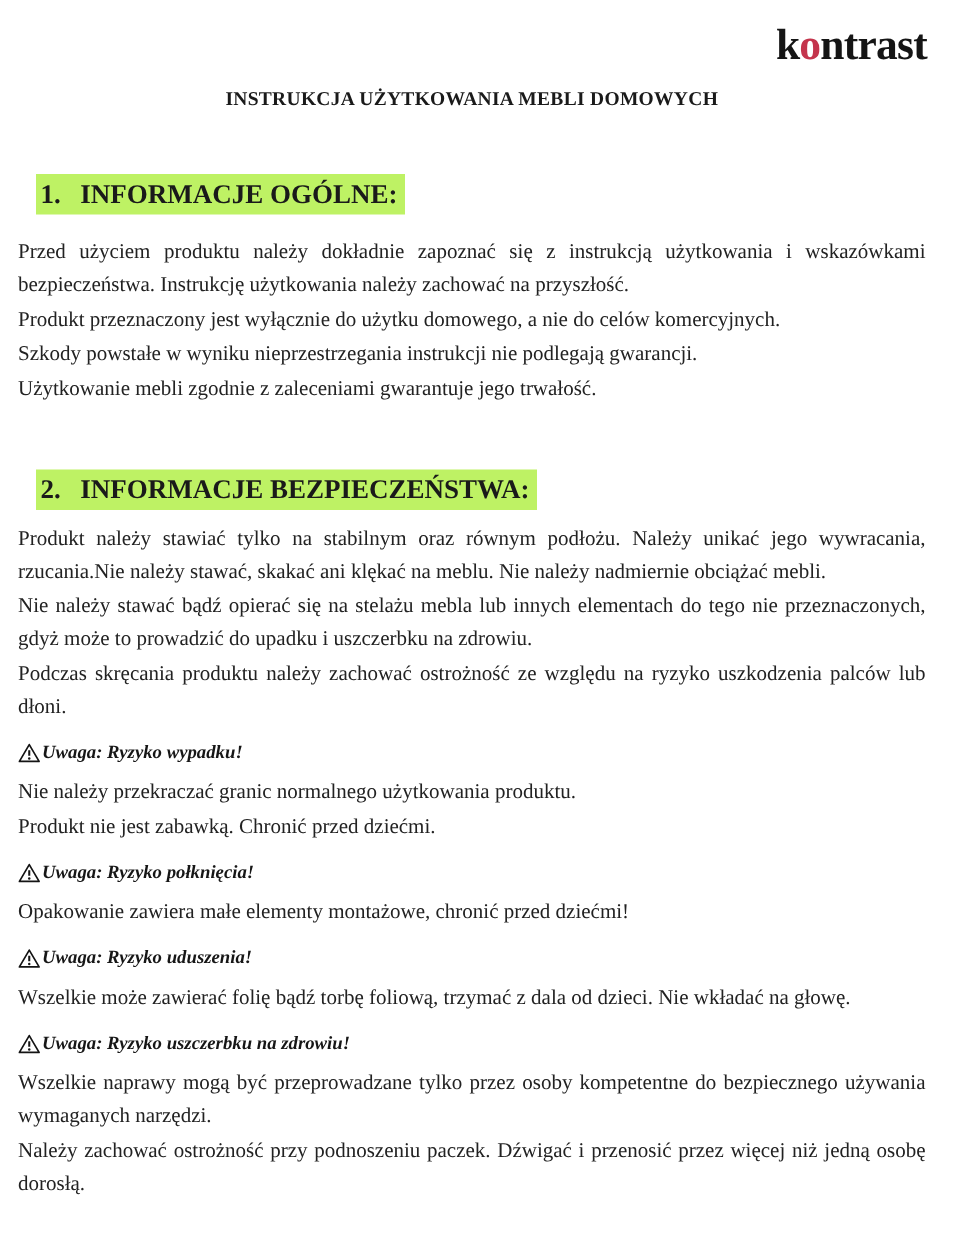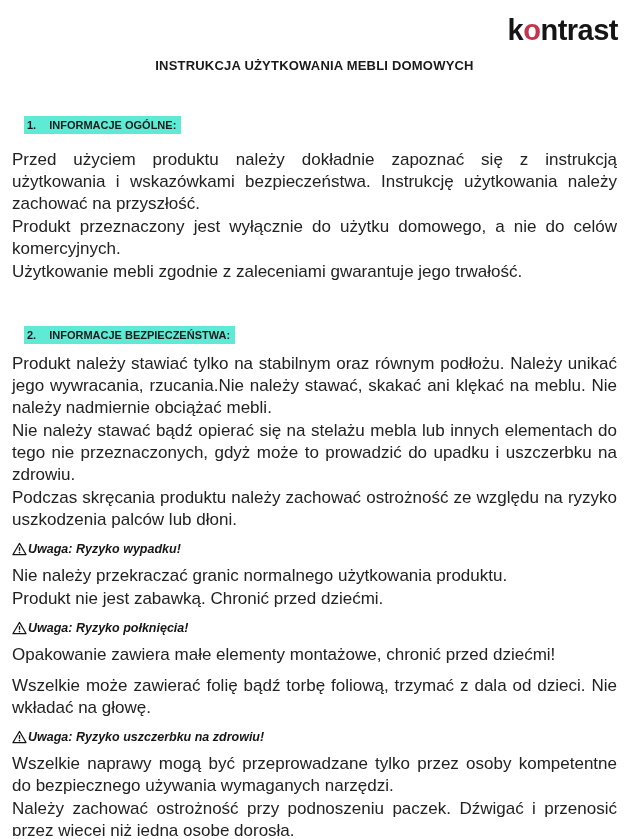--- a/index.html
+++ b/index.html
@@ -1,39 +1,39 @@
 <!DOCTYPE html>
 <html><head>
 <meta charset="utf-8">
 <style>
   html,body { margin:0; padding:0; background:#ffffff; }
   .page {
     position:relative; width:641px; height:836px; background:#ffffff;
-    font-family:Liberation Sans, sans-serif; color:#1f1f1f; overflow:hidden;
+    font-family:Liberation Serif, serif; color:#1f1f1f; overflow:hidden;
   }
   .content { padding:0 24px 0 12px; }
   .logo {
     position:absolute; top:14px; right:23px;
     font-size:29px; font-weight:700; letter-spacing:-0.5px; color:#151515;
   }
   .logo .logo-o { color:#c4344c; }
   .doc-title {
     margin:58px 0 0 0; text-align:center;
     font-size:13px; font-weight:700; letter-spacing:0.2px; color:#1a1a1a;
   }
   .sec-head { margin:42px 0 0 12px; }
   .sec-head.second { }
   .sec-head .hl {
-    display:inline-block; background:#5eead4; color:#1a1a1a;
-    font-weight:700; font-size:11px; padding:3px 5px 3px 3px;
+    display:inline-block; background:#bef264; color:#1a1a1a;
+    font-weight:700; font-size:18px; padding:3px 5px 3px 3px;
   }
   .sec-num { margin-right:13px; }
   .sec-paras { margin-top:15px; }
   p.body {
-    margin:0; font-size:17px; line-height:22px; text-align:justify;
+    margin:0; font-size:14px; line-height:22px; text-align:justify;
     color:#222;
   }
   p.body + p.body { margin-top:1px; }
   p.body.spaced { margin-top:8px; }
   .warning-head {
     margin:11px 0 0 0; display:flex; align-items:center;
     font-size:12.5px; font-weight:700; font-style:italic; color:#161616;
   }
   .warning-head .warn-icon { flex:0 0 auto; margin-right:1px; display:inline-flex; }
   .warning-paras p.body:first-child { margin-top:9px; }
@@ -48,20 +48,21 @@
   <div class="content">
 
     <h1 class="doc-title">INSTRUKCJA UŻYTKOWANIA MEBLI DOMOWYCH</h1>
 
     <div class="sec-head">
       <span class="hl"><span class="sec-num">1.</span><span>INFORMACJE OGÓLNE:</span></span>
     </div>
     <div class="sec-paras">
       <p class="body">Przed użyciem produktu należy dokładnie zapoznać się z instrukcją użytkowania i wskazówkami bezpieczeństwa. Instrukcję użytkowania należy zachować na przyszłość.</p>
       <p class="body">Produkt przeznaczony jest wyłącznie do użytku domowego, a nie do celów komercyjnych.</p>
+      <p class="body">Szkody powstałe w wyniku nieprzestrzegania instrukcji  nie podlegają gwarancji.</p>
       <p class="body">Użytkowanie mebli zgodnie z zaleceniami gwarantuje jego trwałość.</p>
     </div>
 
     <div class="sec-head second">
       <span class="hl"><span class="sec-num">2.</span><span>INFORMACJE BEZPIECZEŃSTWA:</span></span>
     </div>
 
     <div class="warning-paras">
       <p class="body">Produkt należy stawiać tylko na stabilnym oraz równym podłożu. Należy unikać jego wywracania, rzucania.Nie należy stawać, skakać ani klękać na meblu. Nie należy nadmiernie obciążać mebli.</p>
       <p class="body">Nie należy stawać bądź opierać się na stelażu mebla lub innych elementach do tego nie przeznaczonych, gdyż może to prowadzić do upadku i uszczerbku na zdrowiu.</p>
@@ -90,20 +91,30 @@
             <line x1="12" y1="8" x2="12" y2="14" stroke="#141414" stroke-width="2.2"></line>
             <circle cx="12" cy="16.8" r="1.3" fill="#141414"></circle>
           </svg>
         </span>
       <span>Uwaga: Ryzyko połknięcia!</span>
     </div>
     <div class="warning-paras">
       <p class="body">Opakowanie zawiera małe elementy montażowe, chronić przed dziećmi!</p>
     </div>
 
+    <div class="warning-head">
+      <span class="warn-icon">
+          <svg width="15" height="14" viewBox="0 0 24 22">
+            <path d="M12 2 L22.5 20 H1.5 Z" fill="none" stroke="#141414" stroke-width="1.8" stroke-linejoin="round"></path>
+            <line x1="12" y1="8" x2="12" y2="14" stroke="#141414" stroke-width="2.2"></line>
+            <circle cx="12" cy="16.8" r="1.3" fill="#141414"></circle>
+          </svg>
+        </span>
+      <span>Uwaga: Ryzyko uduszenia!</span>
+    </div>
     <div class="warning-paras">
       <p class="body">Wszelkie może zawierać folię bądź torbę foliową, trzymać z dala od dzieci. Nie wkładać na głowę.</p>
     </div>
 
 
     <div class="warning-head">
       <span class="warn-icon">
           <svg width="15" height="14" viewBox="0 0 24 22">
             <path d="M12 2 L22.5 20 H1.5 Z" fill="none" stroke="#141414" stroke-width="1.8" stroke-linejoin="round"></path>
             <line x1="12" y1="8" x2="12" y2="14" stroke="#141414" stroke-width="2.2"></line>

